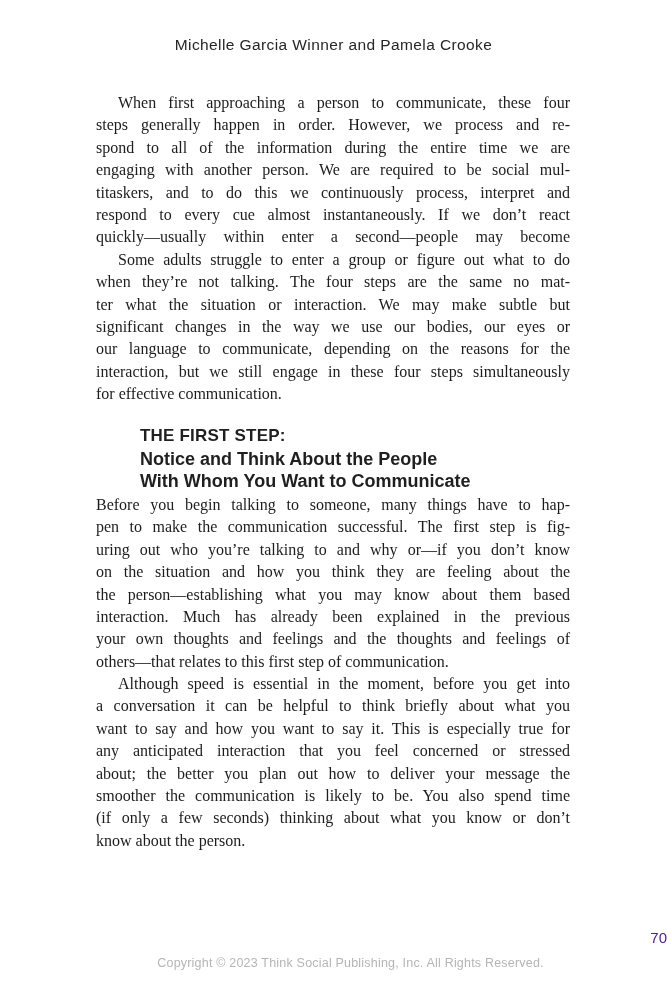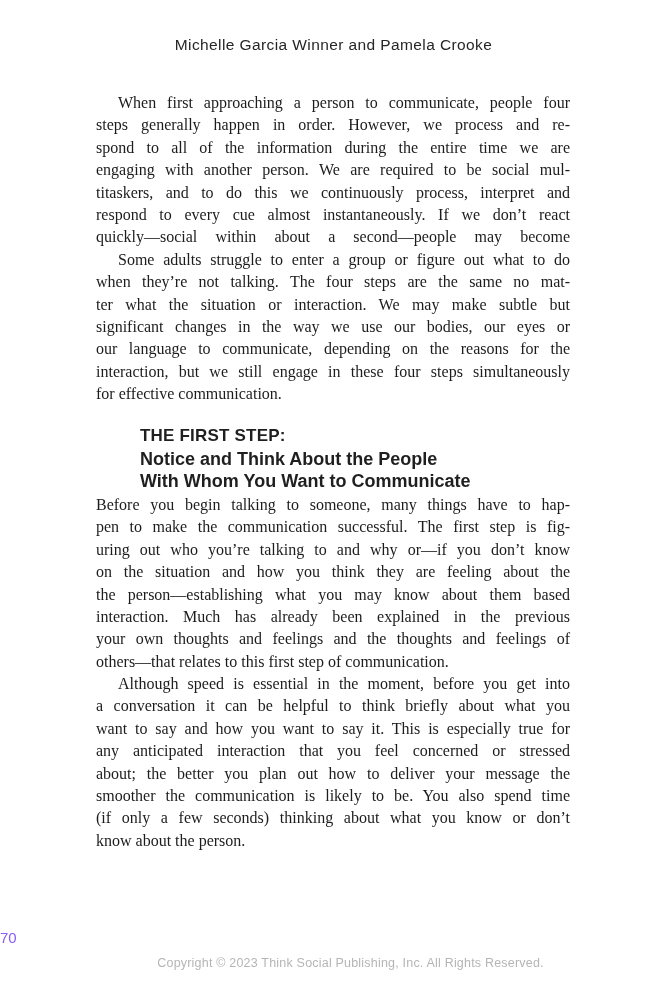--- a/index.html
+++ b/index.html
@@ -47,24 +47,24 @@
     font-size: 18px;
     color: #1f1f1f;
   }
   .heading .hline { line-height: 22.5px; margin-left: 44px; }
   .heading .hline.caps { font-size: 17px; letter-spacing: 0.2px; }
   .page-number {
     position: absolute;
     top: 929px;
     left: 0;
     width: 667px;
-    text-align: left;
+    text-align: right;
     font-family: "Liberation Sans", sans-serif;
     font-size: 15px;
-    color: #8b5cf6;
+    color: #4c1d95;
   }
   .copyright {
     position: absolute;
     top: 956px;
     left: 17px;
     width: 667px;
     text-align: center;
     font-family: "Liberation Sans", sans-serif;
     font-size: 12.5px;
     letter-spacing: 0.2px;
@@ -72,27 +72,27 @@
   }
 </style>
 </head>
 <body>
 
 <div class="page">
   <div class="running-header">Michelle Garcia Winner and Pamela Crooke</div>
 
   <div class="text-column">
       <div class="para">
-        <div class="line indent">When first approaching a person to communicate, people four</div>
+        <div class="line indent">When first approaching a person to communicate, these four</div>
         <div class="line">steps generally happen in order. However, we process and re-</div>
         <div class="line">spond to all of the information during the entire time we are</div>
         <div class="line">engaging with another person. We are required to be social mul-</div>
         <div class="line">titaskers, and to do this we continuously process, interpret and</div>
         <div class="line">respond to every cue almost instantaneously. If we don’t react</div>
-        <div class="line">quickly—social within about a second—people may become</div>
+        <div class="line">quickly—usually within enter a second—people may become</div>
       </div>
       <div class="para">
         <div class="line indent">Some adults struggle to enter a group or figure out what to do</div>
         <div class="line">when they’re not talking. The four steps are the same no mat-</div>
         <div class="line">ter what the situation or interaction. We may make subtle but</div>
         <div class="line">significant changes in the way we use our bodies, our eyes or</div>
         <div class="line">our language to communicate, depending on the reasons for the</div>
         <div class="line">interaction, but we still engage in these four steps simultaneously</div>
         <div class="line last">for effective communication.</div>
       </div>

